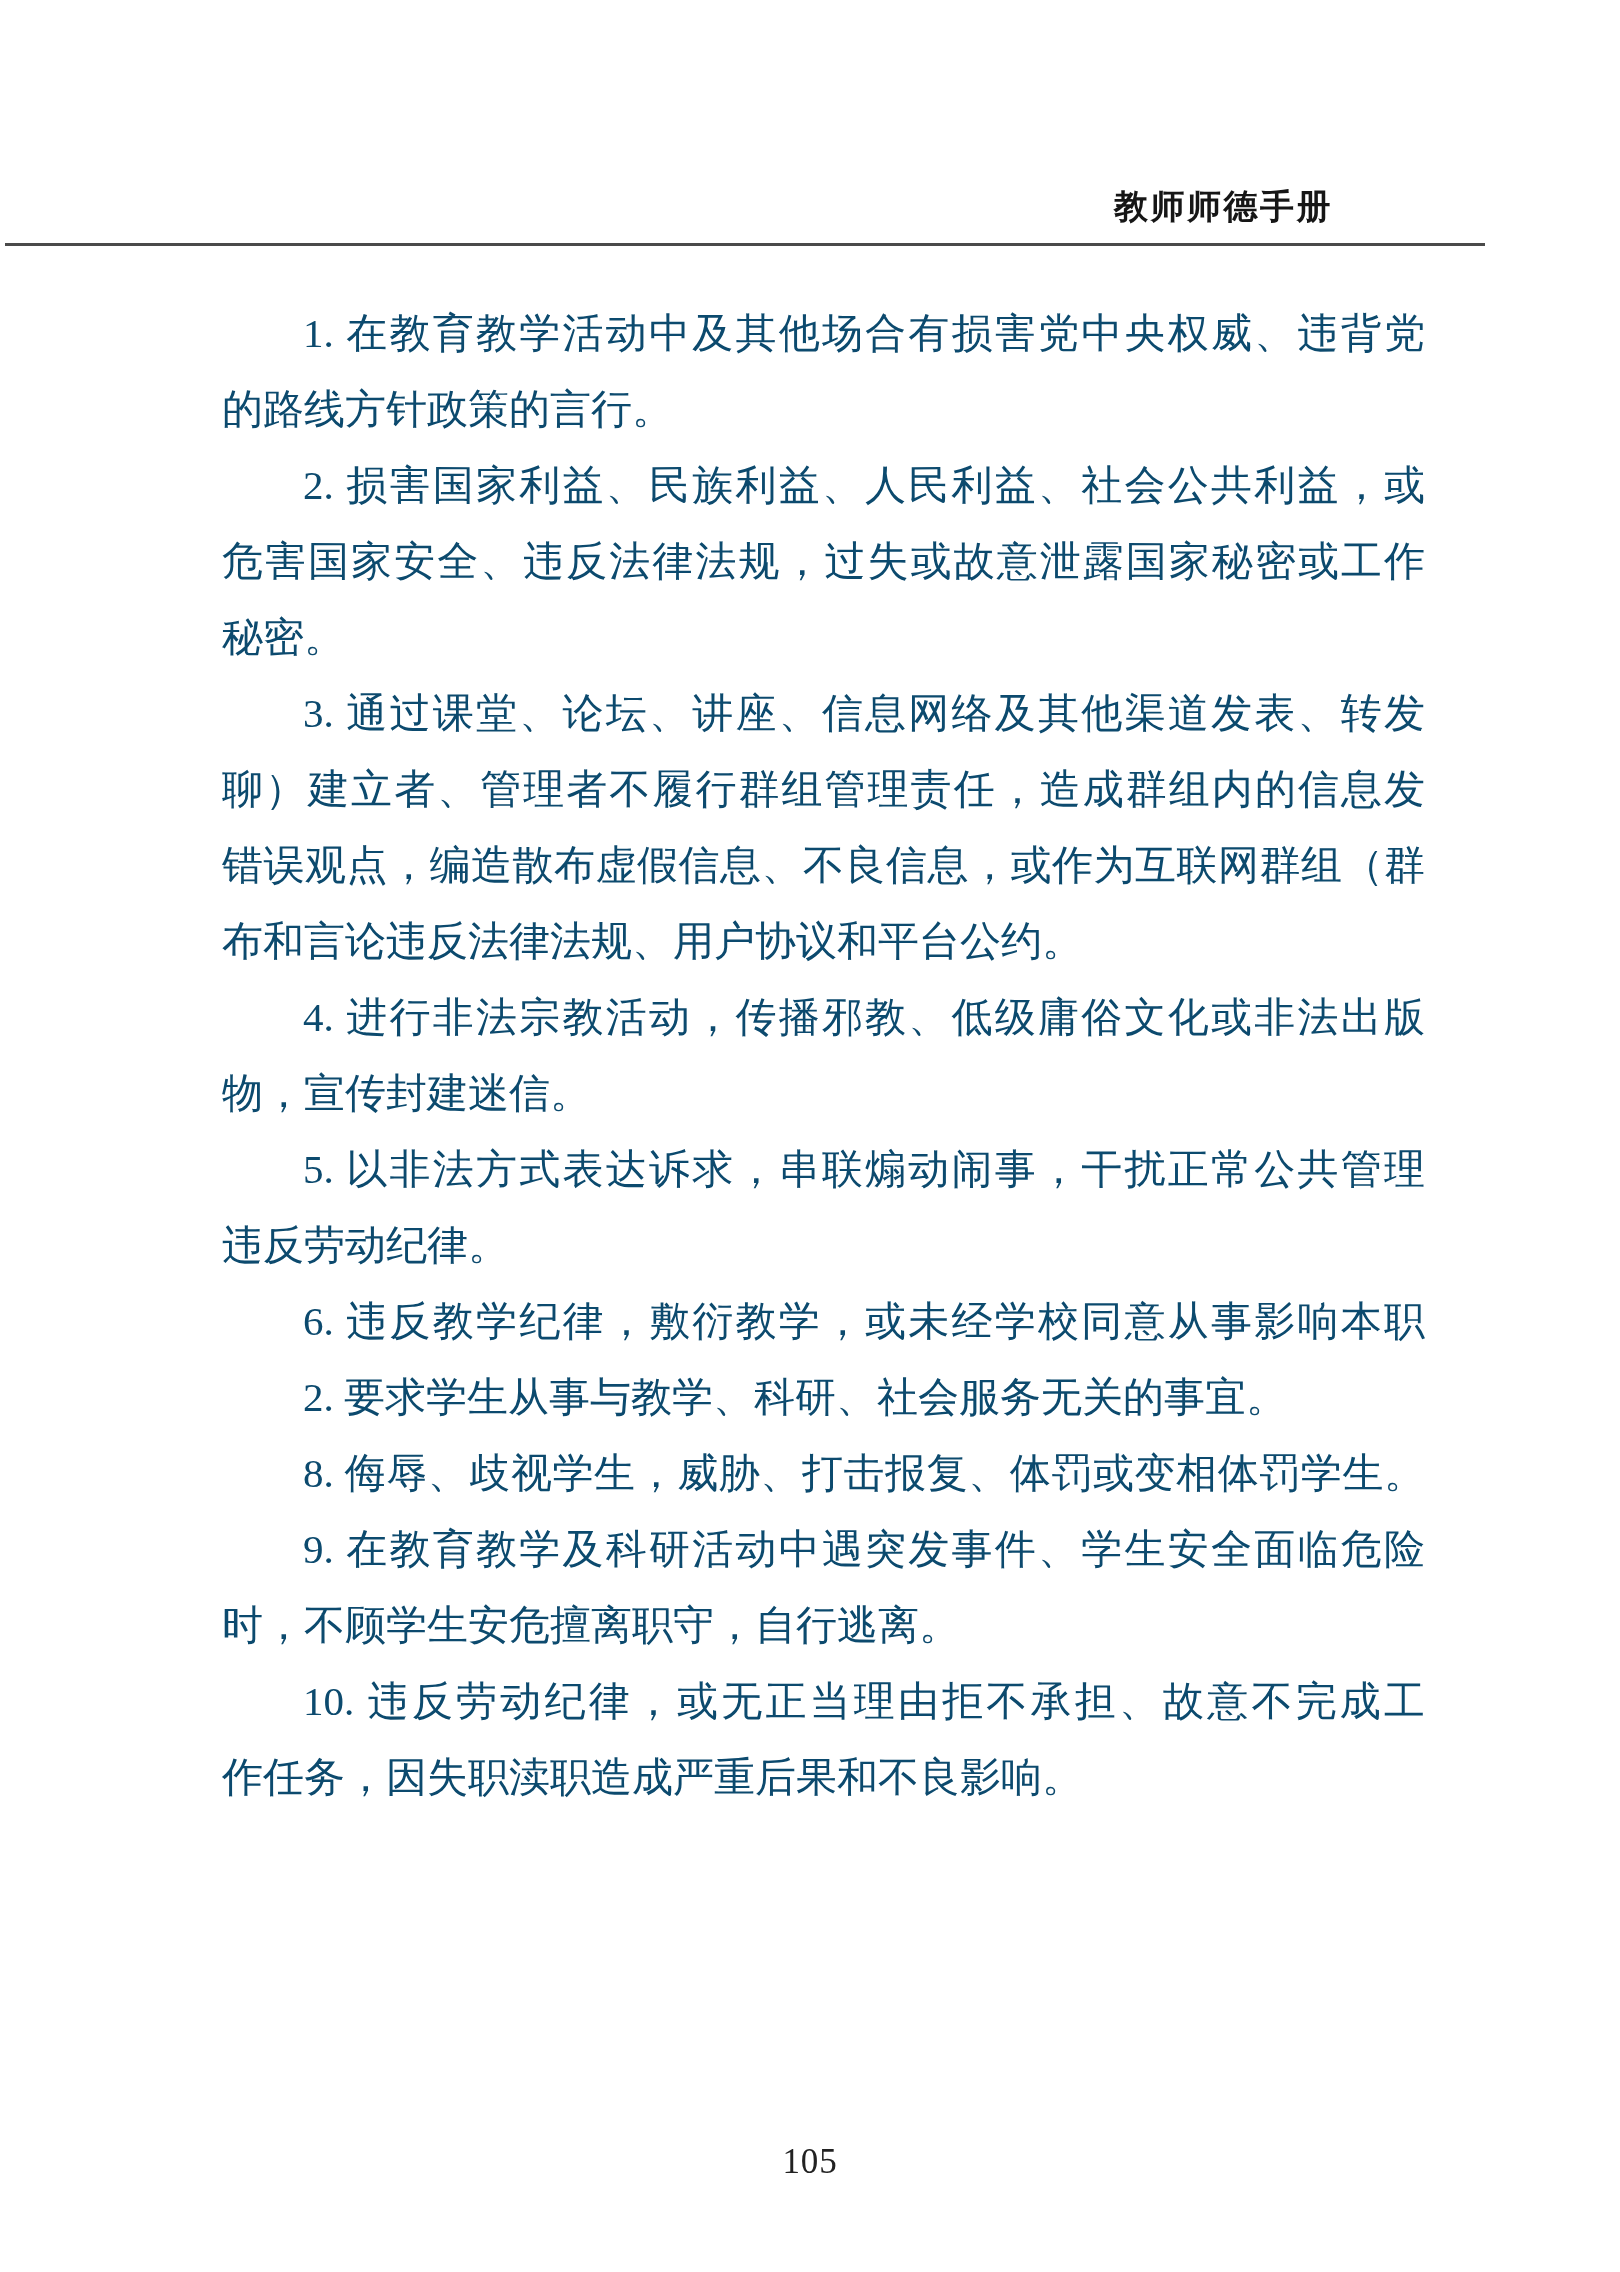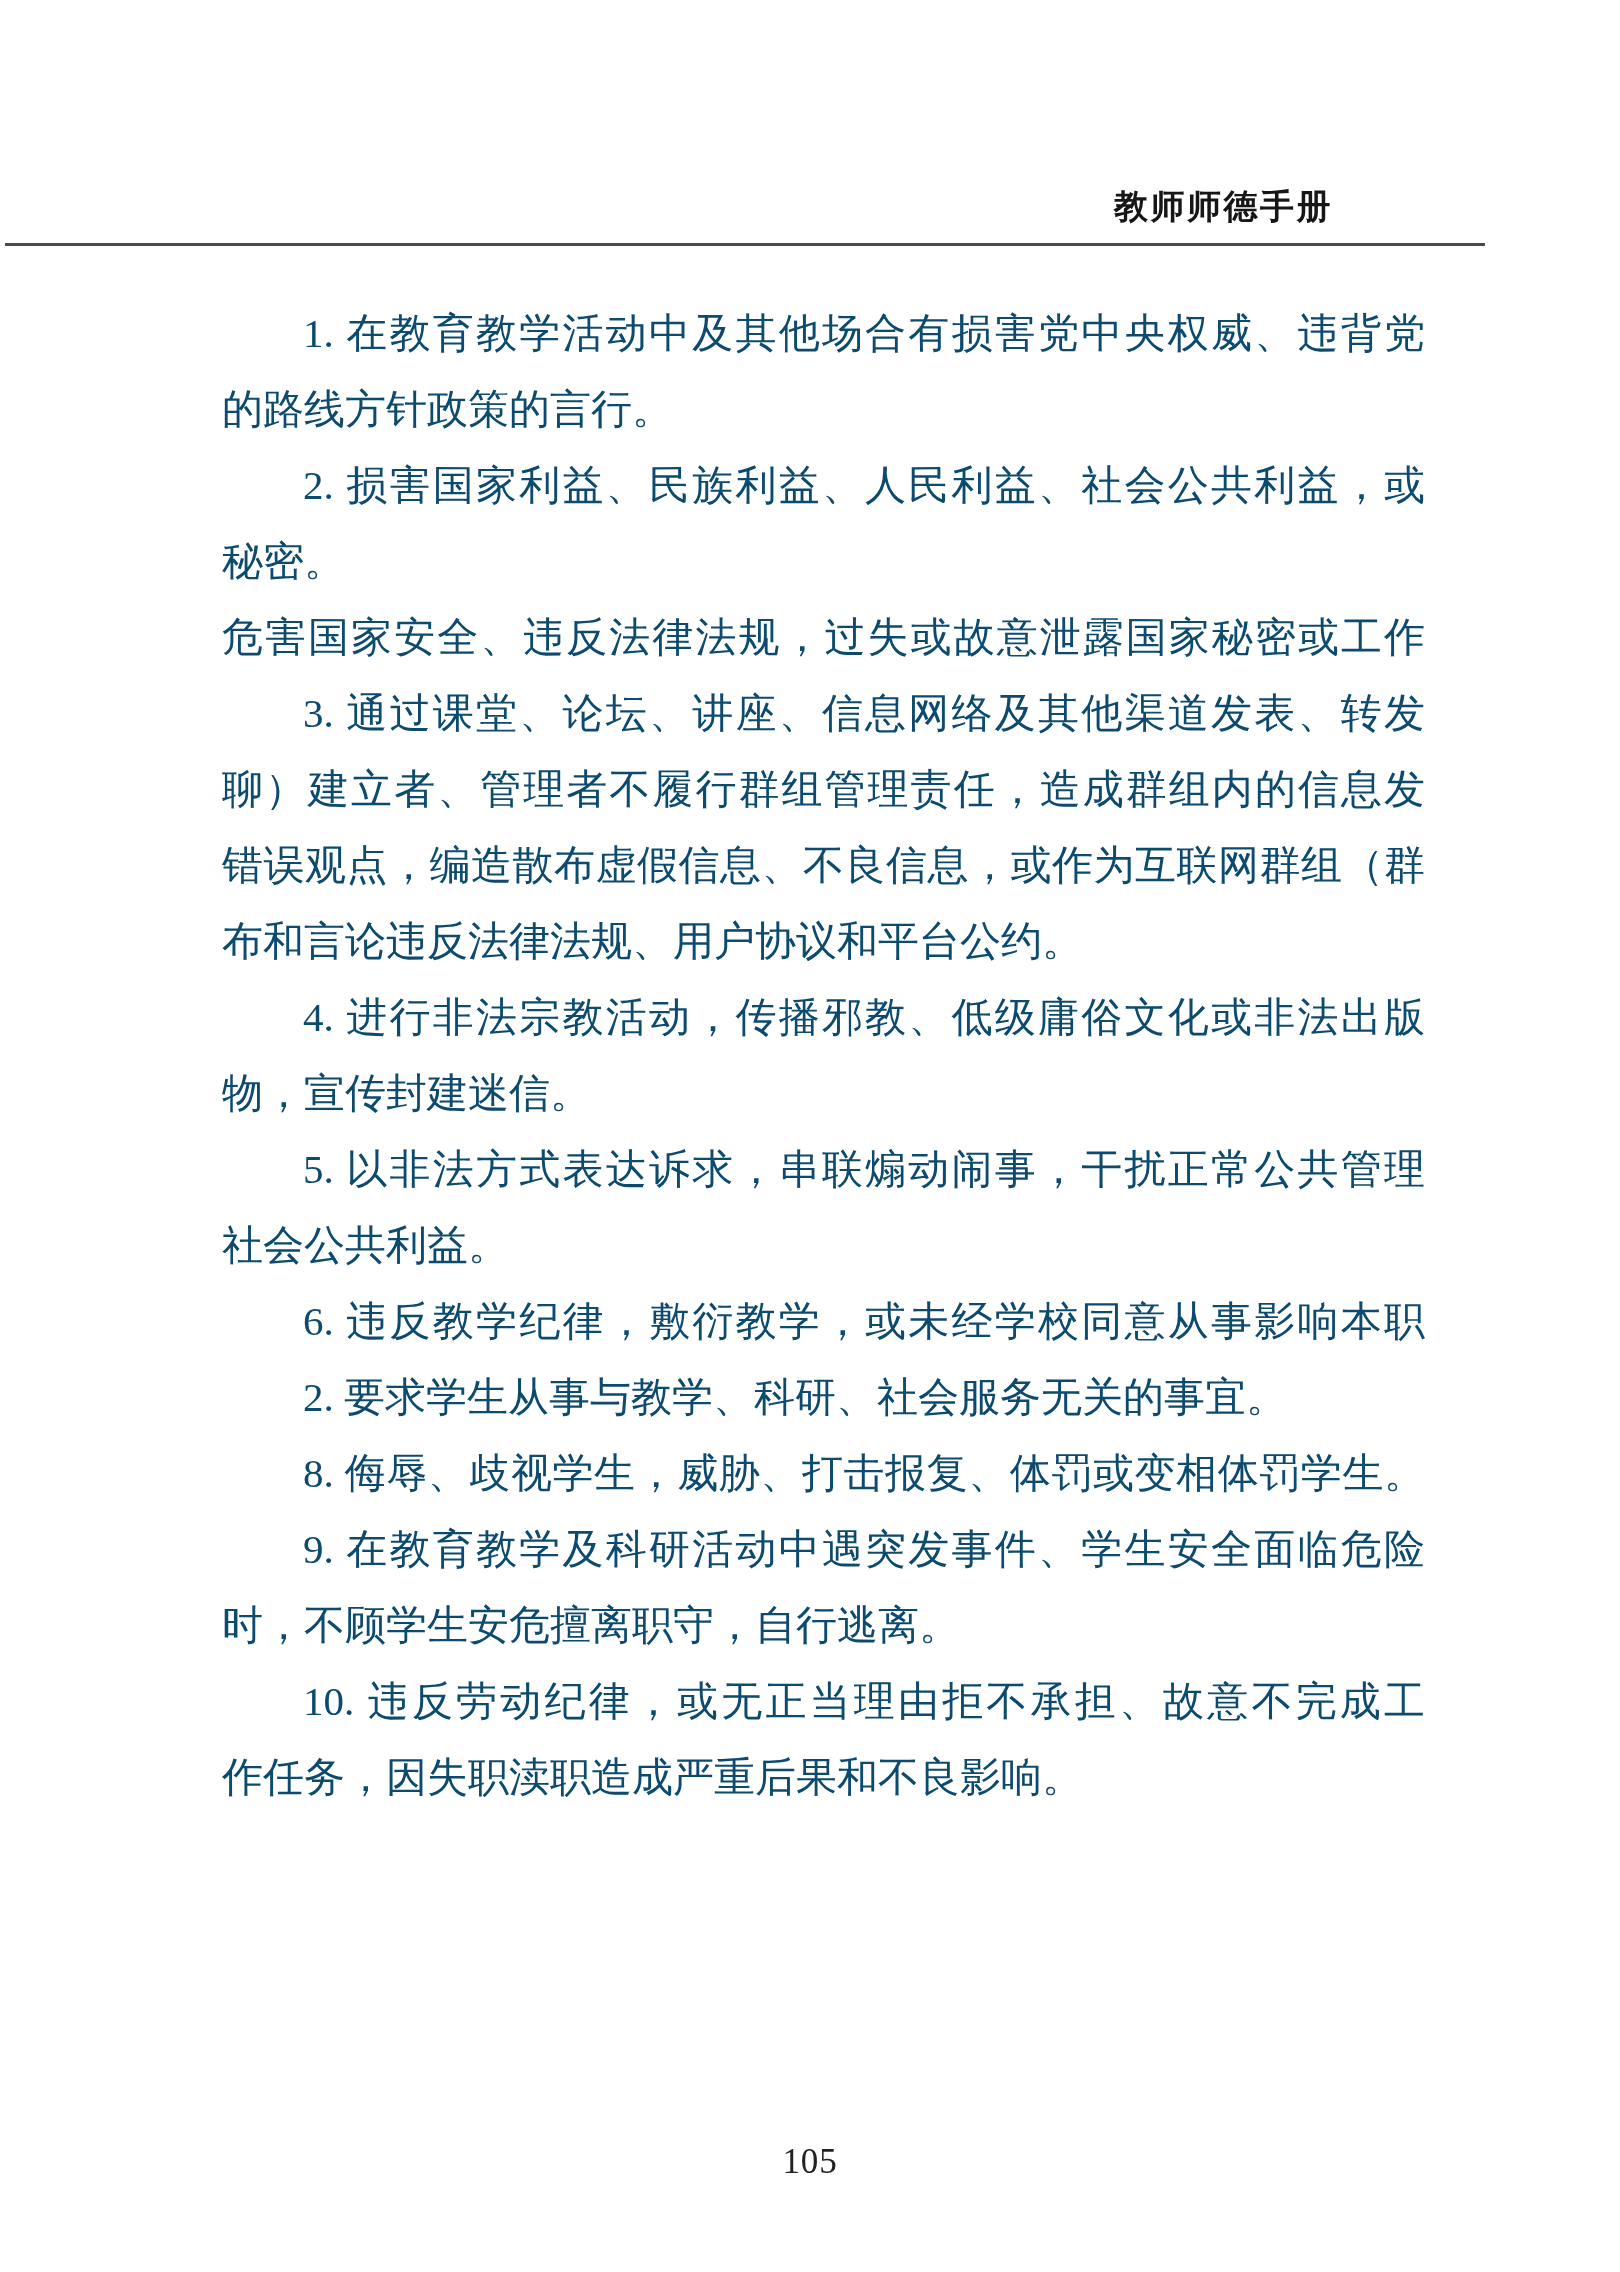--- a/index.html
+++ b/index.html
@@ -87,30 +87,30 @@
 
   <div class="running-header">教师师德手册</div>
 
   <div class="header-rule"></div>
 
   <main class="doc-body">
 
   <div class="line indent fill">1. 在教育教学活动中及其他场合有损害党中央权威、违背党</div>
       <div class="line">的路线方针政策的言行。</div>
       <div class="line indent fill">2. 损害国家利益、民族利益、人民利益、社会公共利益，或</div>
+      <div class="line fill">危害国家安全、违反法律法规，过失或故意泄露国家秘密或工作</div>
       <div class="line">秘密。</div>
-      <div class="line fill">危害国家安全、违反法律法规，过失或故意泄露国家秘密或工作</div>
       <div class="line indent fill">3. 通过课堂、论坛、讲座、信息网络及其他渠道发表、转发</div>
       <div class="line fill">聊）建立者、管理者不履行群组管理责任，造成群组内的信息发</div>
       <div class="line fill">错误观点，编造散布虚假信息、不良信息，或作为互联网群组（群</div>
       <div class="line">布和言论违反法律法规、用户协议和平台公约。</div>
       <div class="line indent fill">4. 进行非法宗教活动，传播邪教、低级庸俗文化或非法出版</div>
       <div class="line">物，宣传封建迷信。</div>
       <div class="line indent fill">5. 以非法方式表达诉求，串联煽动闹事，干扰正常公共管理</div>
-      <div class="line">社会公共利益。</div>
+      <div class="line">违反劳动纪律。</div>
       <div class="line indent fill">6. 违反教学纪律，敷衍教学，或未经学校同意从事影响本职</div>
       <div class="line indent">2. 要求学生从事与教学、科研、社会服务无关的事宜。</div>
       <div class="line indent fill">8. 侮辱、歧视学生，威胁、打击报复、体罚或变相体罚学生。</div>
       <div class="line indent fill">9. 在教育教学及科研活动中遇突发事件、学生安全面临危险</div>
       <div class="line">时，不顾学生安危擅离职守，自行逃离。</div>
       <div class="line indent fill">10. 违反劳动纪律，或无正当理由拒不承担、故意不完成工</div>
       <div class="line">作任务，因失职渎职造成严重后果和不良影响。</div>
     </main>
 
   <footer class="page-footer">

